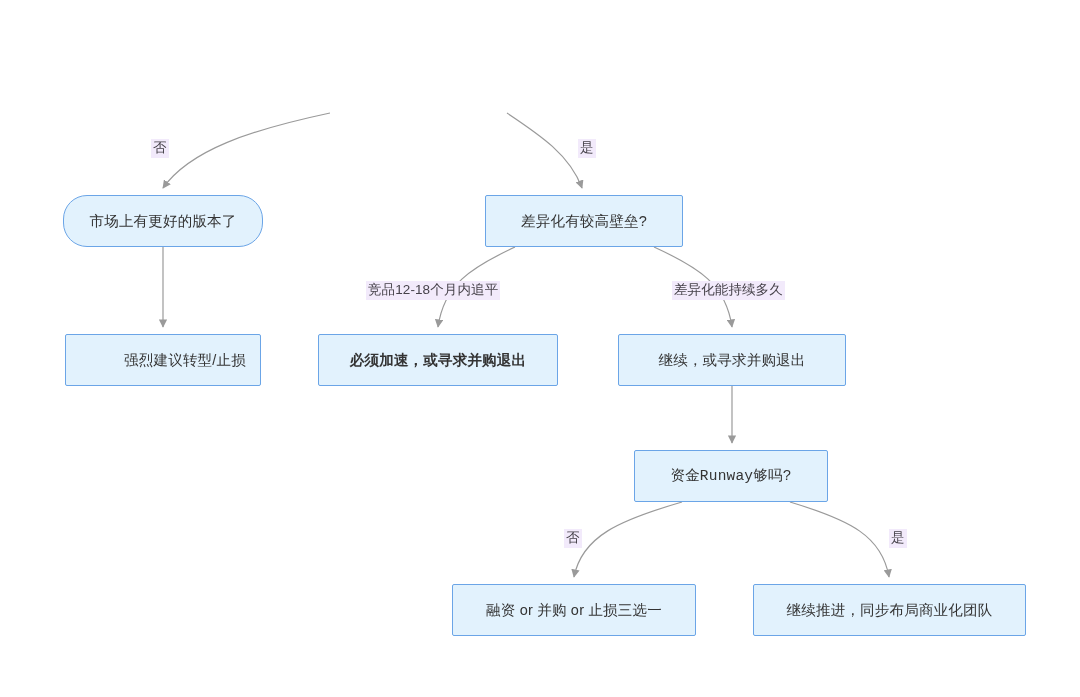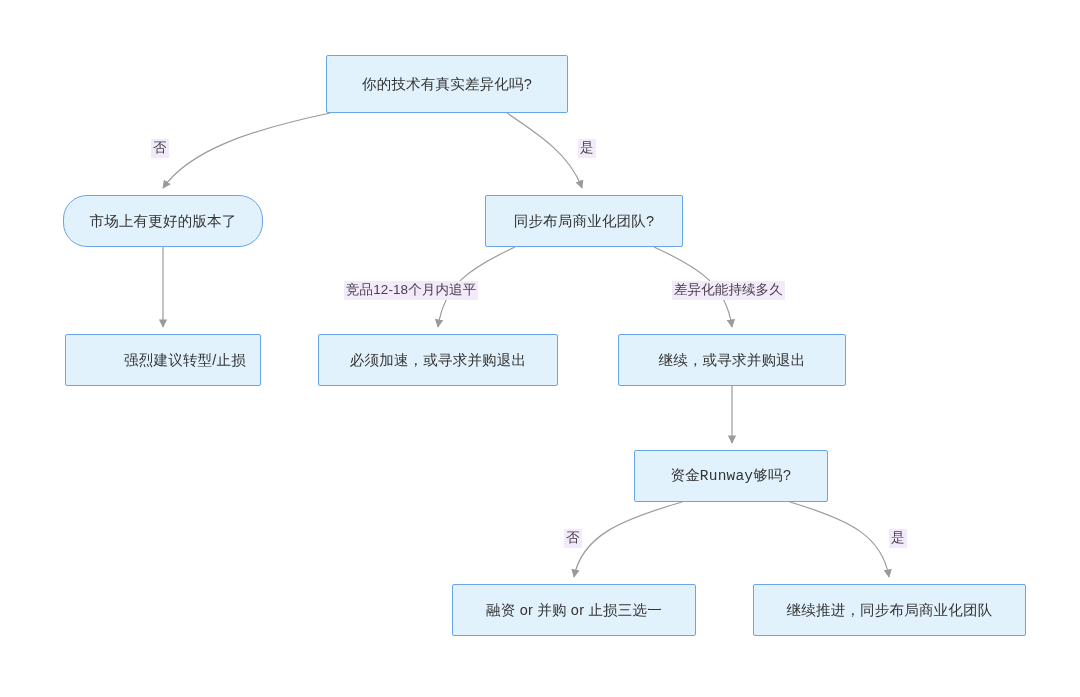--- a/index.html
+++ b/index.html
@@ -76,37 +76,34 @@
       <path d="M 654 247 C 700 268 726 285 732 327" marker-end="url(#arrow)"></path>
 
       <path d="M 732 386 L 732 443" marker-end="url(#arrow)"></path>
 
       <path d="M 682 502 C 620 520 582 536 574 577" marker-end="url(#arrow)"></path>
 
       <path d="M 790 502 C 850 520 882 536 889 577" marker-end="url(#arrow)"></path>
     </g>
   </svg>
 
-  <div class="node" style="left:326px; top:55px; width:242px; height:58px;">
-    <span>你的技术有真实差异化吗?</span>
-  </div>
 
   <div class="node" style="left:63px; top:195px; width:200px; height:52px;border-radius:24px;">
     <span>市场上有更好的版本了</span>
   </div>
 
   <div class="node" style="left:485px; top:195px; width:198px; height:52px;">
-    <span>同步布局商业化团队?</span>
+    <span>差异化有较高壁垒?</span>
   </div>
 
   <div class="node" style="left:65px; top:334px; width:196px; height:52px;padding-left:44px;">
     <span>强烈建议转型/止损</span>
   </div>
 
-  <div class="node" style="left:318px; top:334px; width:240px; height:52px;">
+  <div class="node" style="left:318px; top:334px; width:240px; height:52px;font-weight:bold;">
     <span>必须加速，或寻求并购退出</span>
   </div>
 
   <div class="node" style="left:618px; top:334px; width:228px; height:52px;">
     <span>继续，或寻求并购退出</span>
   </div>
 
   <div class="node" style="left:634px; top:450px; width:194px; height:52px;font-family:Liberation Mono, monospace;">
     <span>资金Runway够吗?</span>
   </div>
@@ -120,21 +117,21 @@
   </div>
 
   <div class="edge-label" style="left:151px; top:139px;">
     <span>否</span>
   </div>
 
   <div class="edge-label" style="left:578px; top:139px;">
     <span>是</span>
   </div>
 
-  <div class="edge-label" style="left:344px; top:281px;">
+  <div class="edge-label" style="left:366px; top:281px;">
     <span>竞品12-18个月内追平</span>
   </div>
 
   <div class="edge-label" style="left:672px; top:281px;">
     <span>差异化能持续多久</span>
   </div>
 
   <div class="edge-label" style="left:564px; top:529px;">
     <span>否</span>
   </div>

